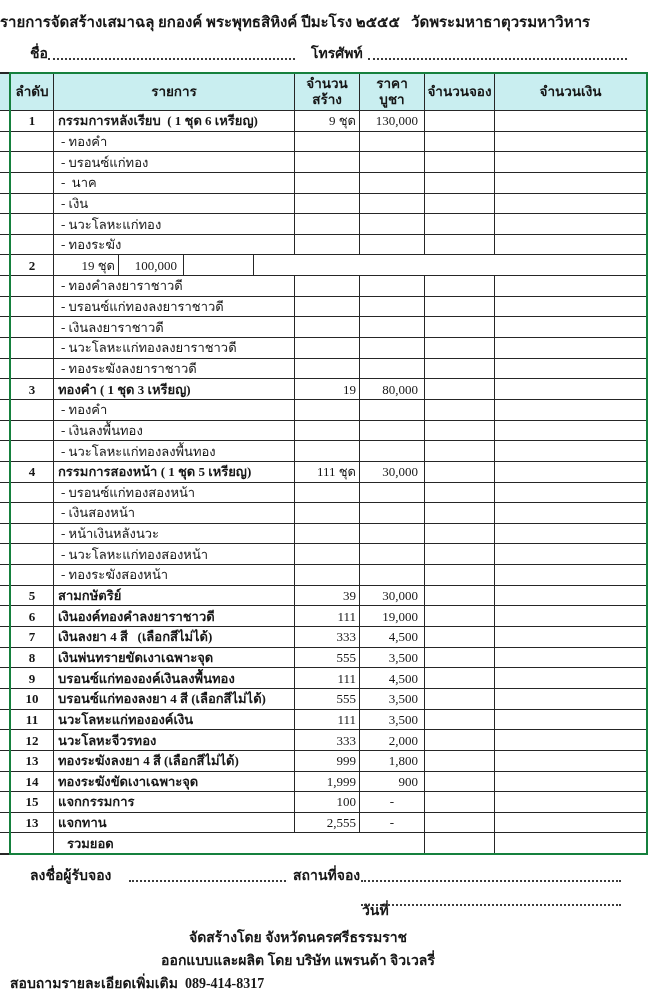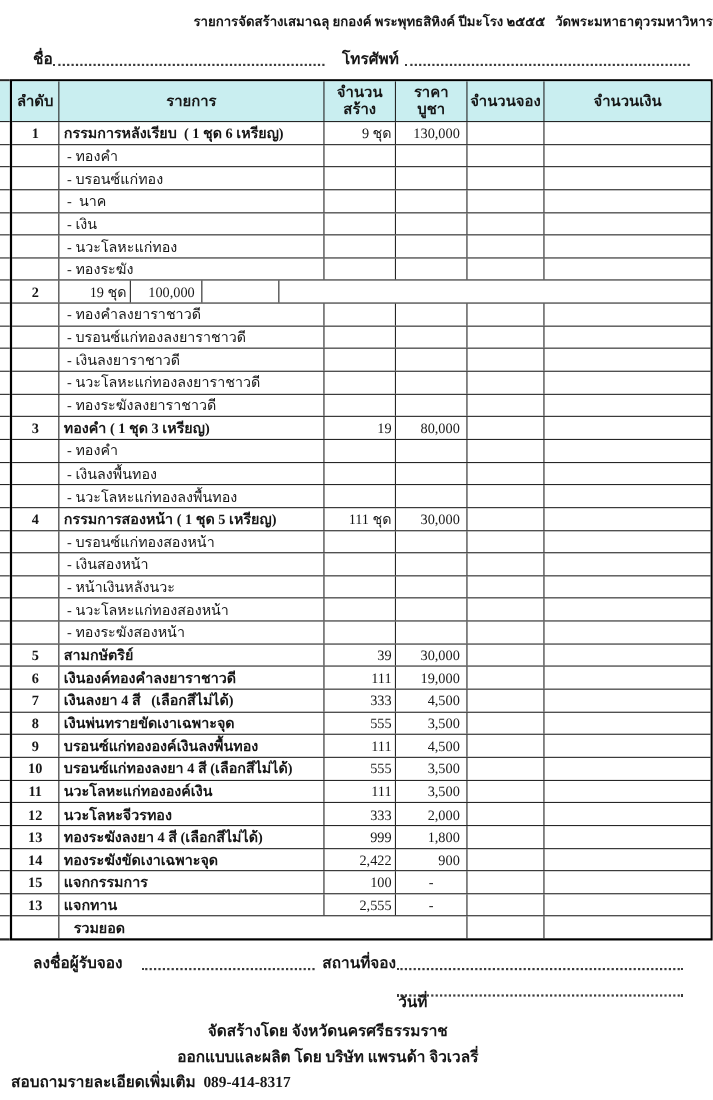--- a/index.html
+++ b/index.html
@@ -5,40 +5,40 @@
   html,body{margin:0;padding:0;}
   body{
     width:648px;height:1000px;background:#ffffff;
     font-family:"Liberation Serif","DejaVu Serif",serif;
     color:#161616;
   }
   .page{position:relative;width:648px;height:1000px;overflow:hidden;background:#fff;}
 
   
   .title{
-    position:absolute;top:10px;left:0;width:648px;text-align:right;
-    font-size:12px;font-weight:bold;white-space:nowrap;
+    position:absolute;top:10px;left:0;width:648px;text-align:left;
+    font-size:15px;font-weight:bold;white-space:nowrap;
   }
   .lbl{position:absolute;font-size:14px;font-weight:bold;white-space:nowrap;}
   .dots{position:absolute;height:12px;border-bottom:2px dotted #3b3b3b;}
 
   
   .sliver{
     position:absolute;left:0;top:72px;width:9px;height:783px;box-sizing:border-box;
     border-top:2px solid #262626;border-bottom:2px solid #262626;
     display:flex;flex-direction:column;background:#fff;
   }
   .sliver-head{height:36px;flex:none;background:var(--hdr-bg,#c9eef0);border-bottom:1px solid #262626;}
   .sliver-cell{flex:1;border-bottom:1px solid #262626;}
   .sliver-cell:last-child{border-bottom:none;}
 
   
   .tbl{
     position:absolute;left:9px;top:72px;width:639px;height:783px;box-sizing:border-box;
-    border:2px solid #000000;display:flex;flex-direction:column;background:#fff;
+    border:2px solid #15803d;display:flex;flex-direction:column;background:#fff;
   }
   .thead{display:flex;height:36px;flex:none;background:var(--hdr-bg,#c9eef0);border-bottom:1px solid #262626;}
   .tbody{display:flex;flex-direction:column;flex:1;}
   .trow{display:flex;flex:1;border-bottom:1px solid #262626;min-height:0;}
   .trow:last-child{border-bottom:none;}
   .c{
     box-sizing:border-box;border-right:1px solid #262626;
     display:flex;align-items:center;overflow:hidden;white-space:nowrap;
     font-size:13px;line-height:1;
   }
@@ -396,21 +396,21 @@
           <div class="c c-no">13</div>
           <div class="c c-item">ทองระฆังลงยา 4 สี (เลือกสีไม่ได้)</div>
           <div class="c c-qty">999</div>
           <div class="c c-price">1,800</div>
           <div class="c c-res"></div>
           <div class="c c-amt"></div>
         </div>
         <div class="trow">
           <div class="c c-no">14</div>
           <div class="c c-item">ทองระฆังขัดเงาเฉพาะจุด</div>
-          <div class="c c-qty">2,422</div>
+          <div class="c c-qty">1,999</div>
           <div class="c c-price">900</div>
           <div class="c c-res"></div>
           <div class="c c-amt"></div>
         </div>
         <div class="trow">
           <div class="c c-no">15</div>
           <div class="c c-item">แจกกรรมการ</div>
           <div class="c c-qty">100</div>
           <div class="c c-price dash">-</div>
           <div class="c c-res"></div>

